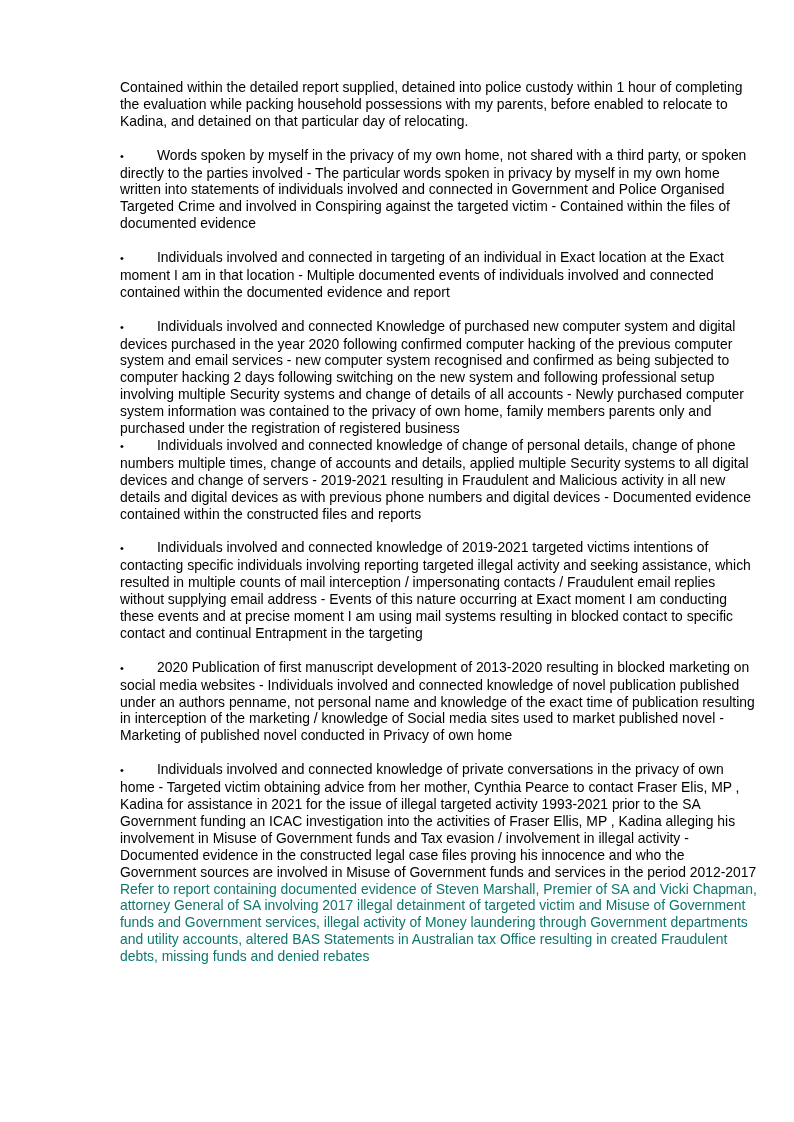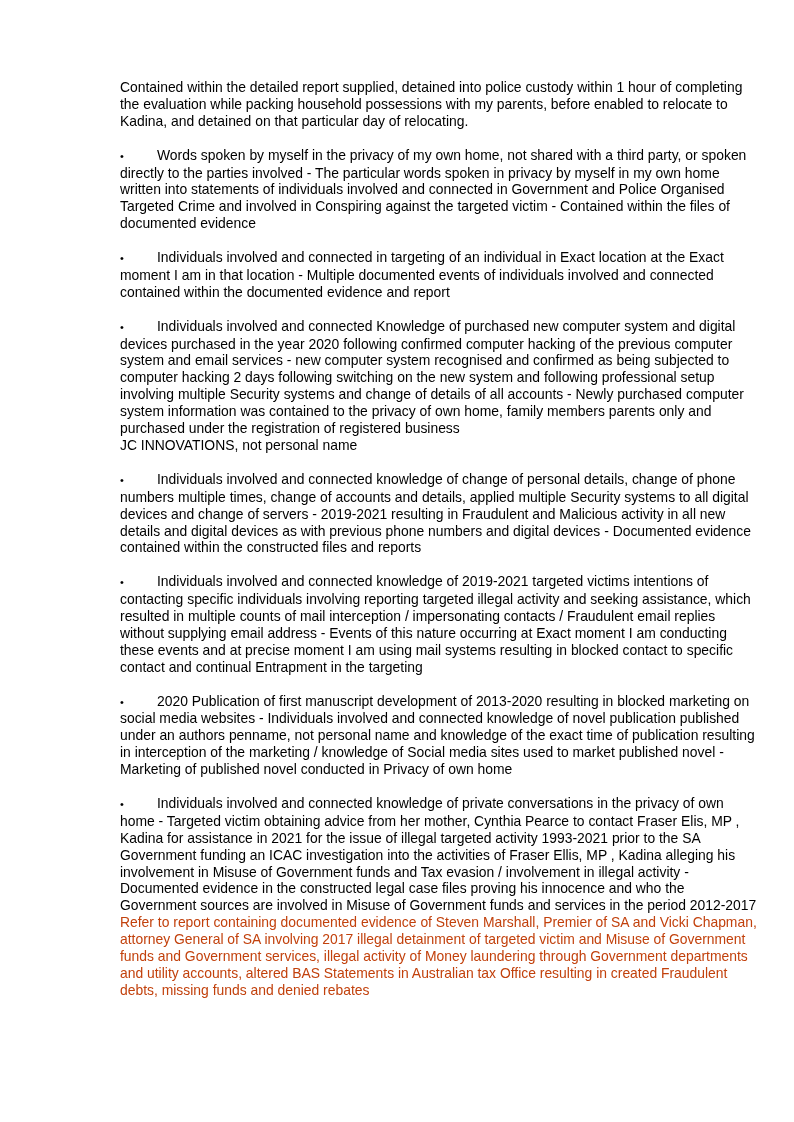--- a/index.html
+++ b/index.html
@@ -33,42 +33,41 @@
     }
     .bullet {
       display: inline-block;
       width: 37px;
       font-size: 11px;
     }
     .tight {
       margin-bottom: 0;
     }
     .red {
-      color: #c2410c;
+      color: #0f766e;
     }
   </style>
 </head>
 <body>
 
 <div class="page">
 
   <p class="para">Contained within the detailed report supplied, detained into police custody within 1 hour of completing the evaluation while packing household possessions with my parents, before enabled to relocate to Kadina, and detained on that particular day of relocating.</p>
 
   <p class="bullet-para">
     <span class="bullet">•</span><span>Words spoken by myself in the privacy of my own home, not shared with a third party, or spoken directly to the parties involved - The particular words spoken in privacy by myself in my own home written into statements of individuals involved and connected in Government and Police Organised Targeted Crime and involved in Conspiring against the targeted victim - Contained within the files of documented evidence</span>
   </p>
 
   <p class="bullet-para">
     <span class="bullet">•</span><span>Individuals involved and connected in targeting of an individual in Exact location at the Exact moment I am in that location - Multiple documented events of individuals involved and connected contained within the documented evidence and report</span>
   </p>
 
   <p class="bullet-para tight">
     <span class="bullet">•</span><span>Individuals involved and connected Knowledge of purchased new computer system and digital devices purchased in the year 2020 following confirmed computer hacking of the previous computer system and email services - new computer system recognised and confirmed as being subjected to computer hacking 2 days following switching on the new system and following professional setup involving multiple Security systems and change of details of all accounts - Newly purchased computer system information was contained to the privacy of own home, family members parents only and purchased under the registration of registered business</span>
   </p>
-  <p class="para">JC INNOVATIONS, not personal name</p>
 
   <p class="bullet-para">
     <span class="bullet">•</span><span>Individuals involved and connected knowledge of change of personal details, change of phone numbers multiple times, change of accounts and details, applied multiple Security systems to all digital devices and change of servers - 2019-2021 resulting in Fraudulent and Malicious activity in all new details and digital devices as with previous phone numbers and digital devices - Documented evidence contained within the constructed files and reports</span>
   </p>
 
   <p class="bullet-para">
     <span class="bullet">•</span><span>Individuals involved and connected knowledge of 2019-2021 targeted victims intentions of contacting specific individuals involving reporting targeted illegal activity and seeking assistance, which resulted in multiple counts of mail interception / impersonating contacts / Fraudulent email replies without supplying email address - Events of this nature occurring at Exact moment I am conducting these events and at precise moment I am using mail systems resulting in blocked contact to specific contact and continual Entrapment in the targeting</span>
   </p>
 
   <p class="bullet-para">

